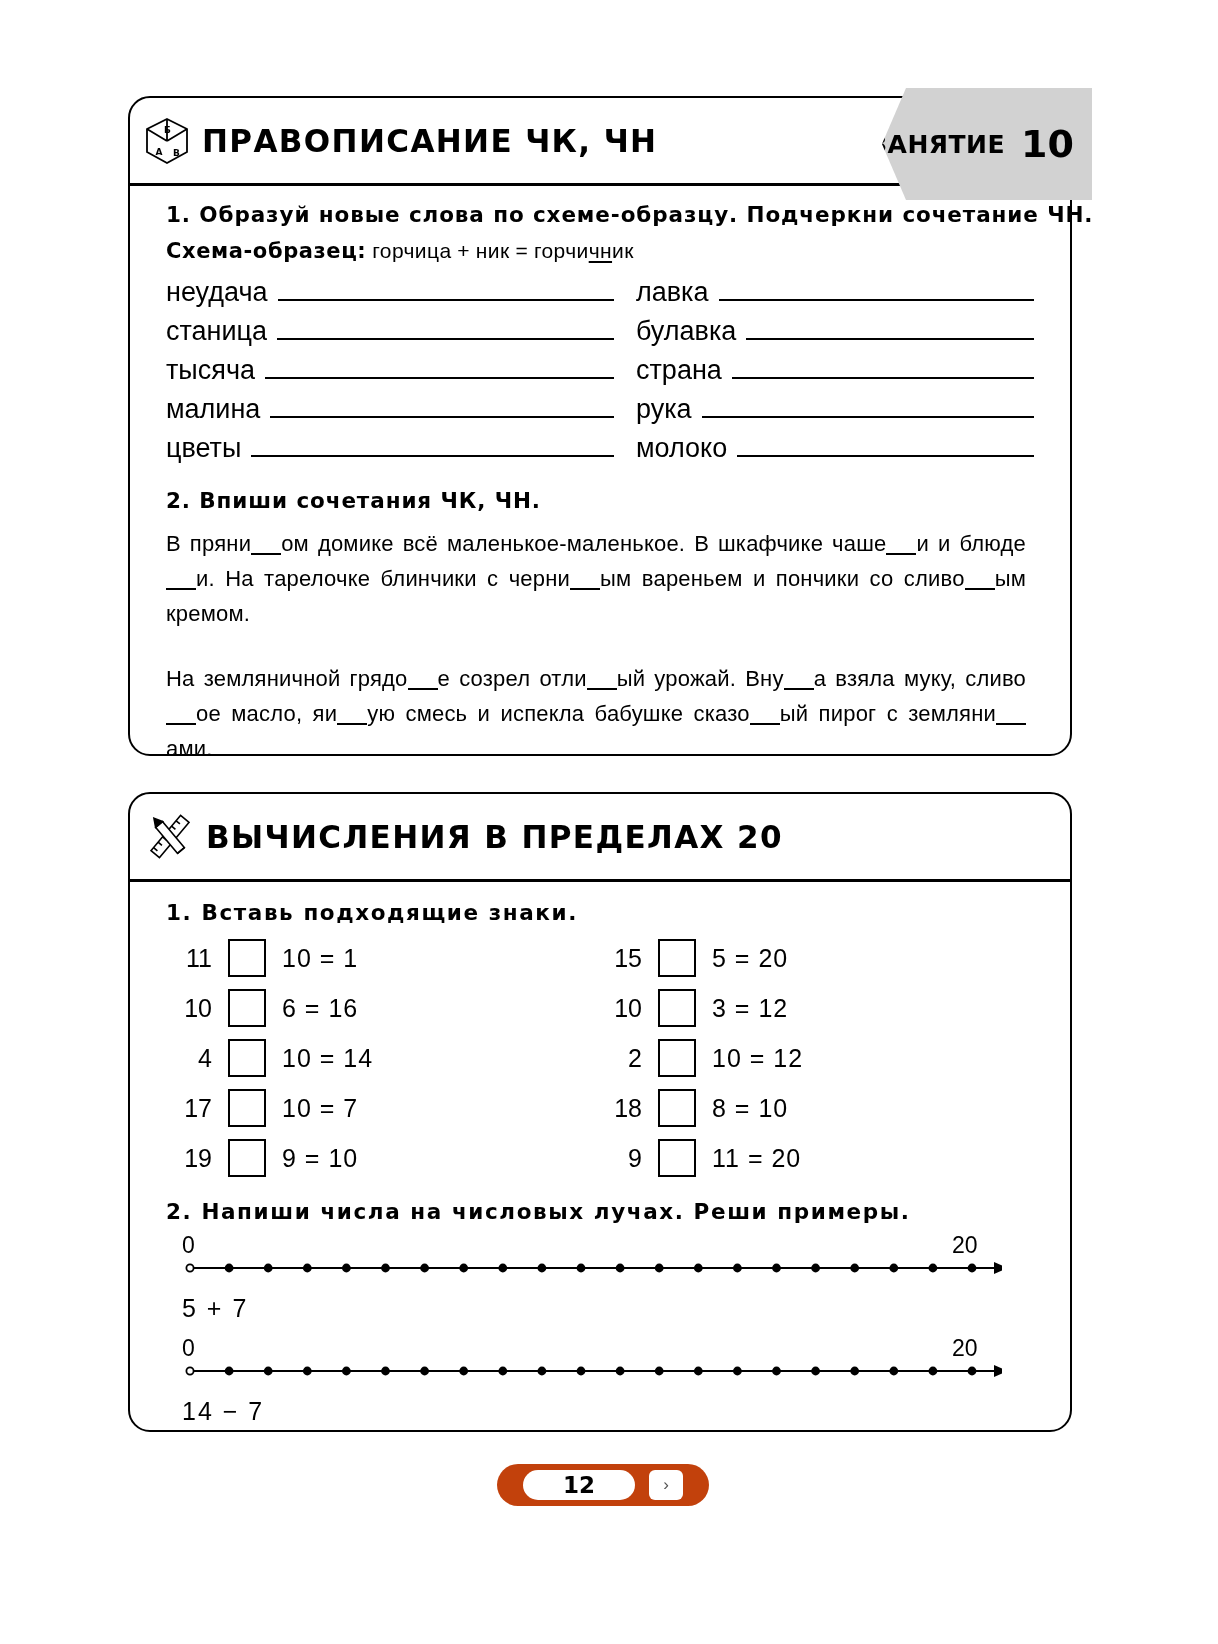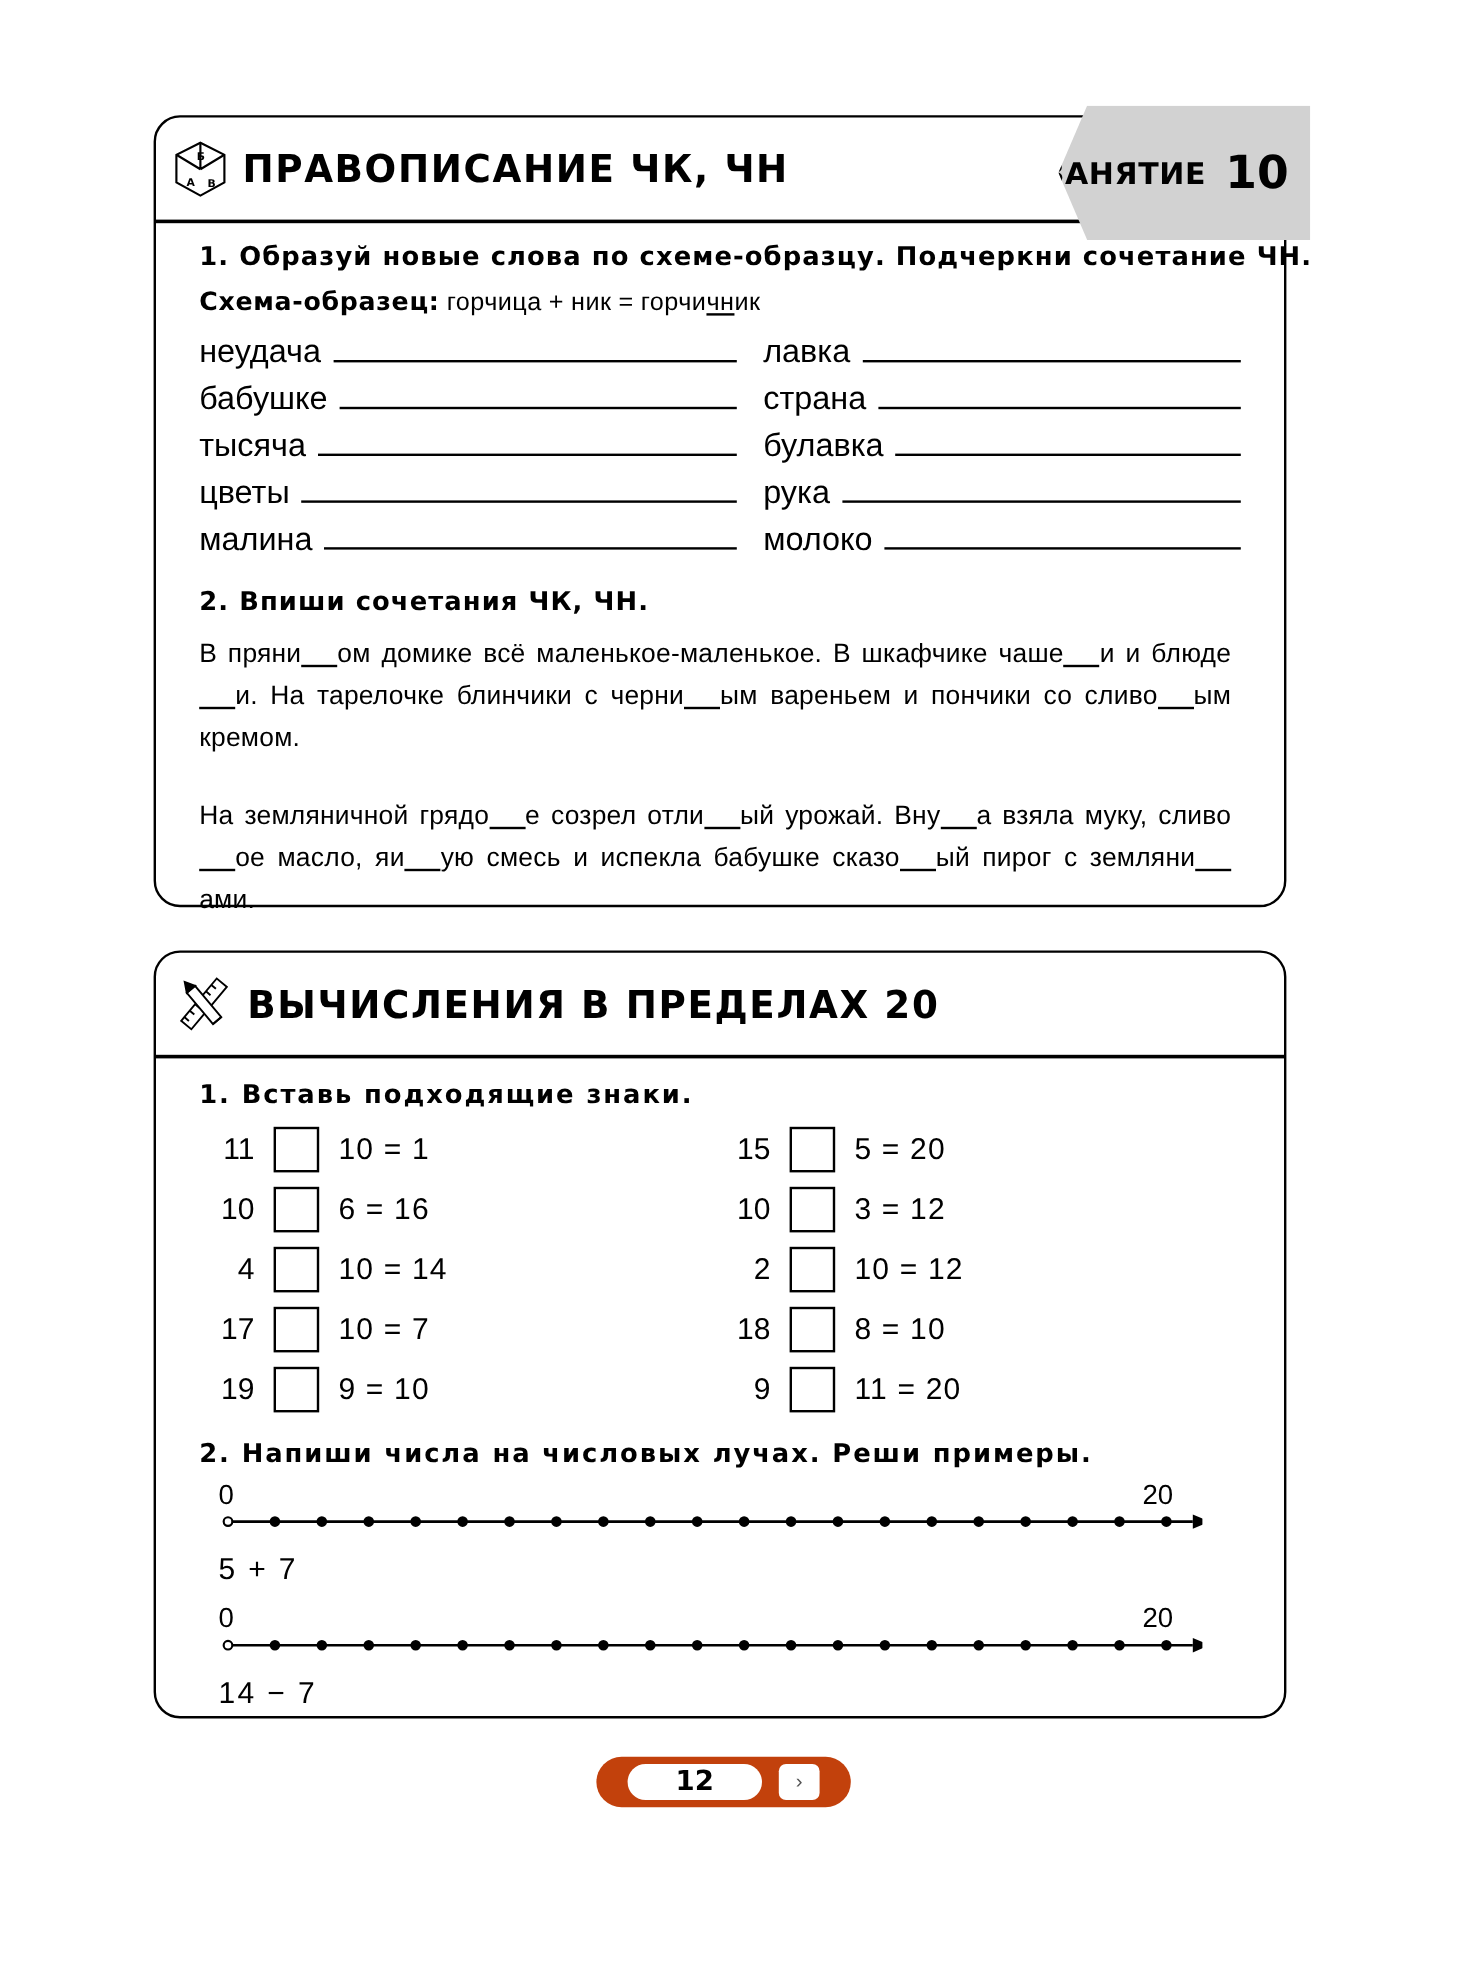--- a/index.html
+++ b/index.html
@@ -273,47 +273,47 @@
       <span class="ex"><span>горчи</span><span class="und">чн</span><span>ик</span></span>
     </div>
 
     <div class="word-grid">
       <div class="col-l">
         <div class="word-row">
           <span class="w">неудача</span>
           <span class="blank"></span>
         </div>
         <div class="word-row">
-          <span class="w">бабушке</span>
+          <span class="w">станица</span>
           <span class="blank"></span>
         </div>
         <div class="word-row">
           <span class="w">тысяча</span>
           <span class="blank"></span>
         </div>
         <div class="word-row">
+          <span class="w">малина</span>
+          <span class="blank"></span>
+        </div>
+        <div class="word-row">
           <span class="w">цветы</span>
           <span class="blank"></span>
         </div>
-        <div class="word-row">
-          <span class="w">малина</span>
-          <span class="blank"></span>
-        </div>
       </div>
       <div class="col-r">
         <div class="word-row">
           <span class="w">лавка</span>
           <span class="blank"></span>
         </div>
         <div class="word-row">
+          <span class="w">булавка</span>
+          <span class="blank"></span>
+        </div>
+        <div class="word-row">
           <span class="w">страна</span>
-          <span class="blank"></span>
-        </div>
-        <div class="word-row">
-          <span class="w">булавка</span>
           <span class="blank"></span>
         </div>
         <div class="word-row">
           <span class="w">рука</span>
           <span class="blank"></span>
         </div>
         <div class="word-row">
           <span class="w">молоко</span>
           <span class="blank"></span>
         </div>

